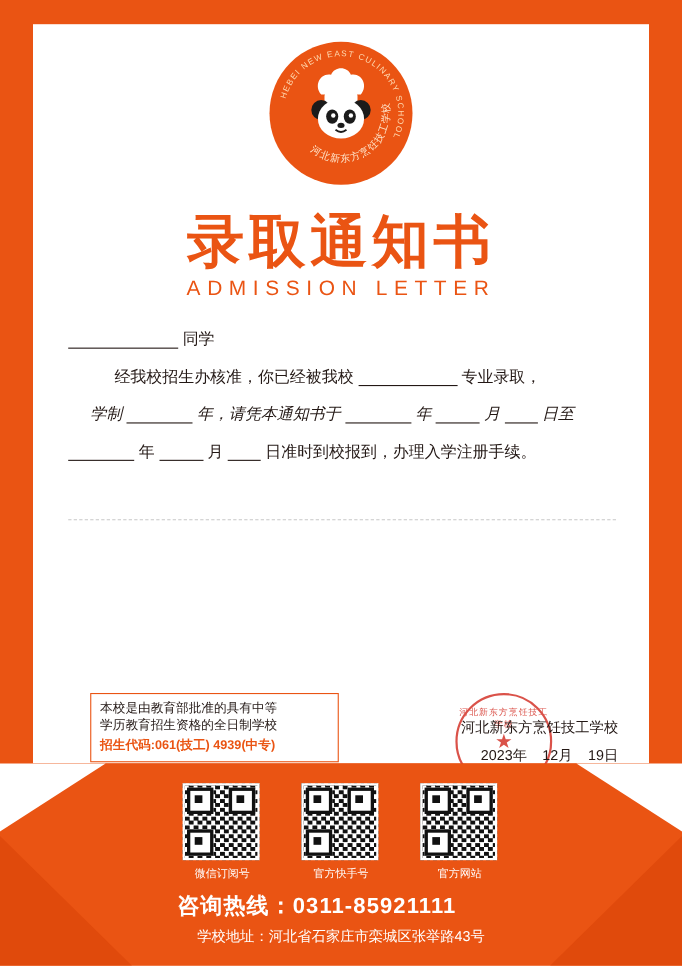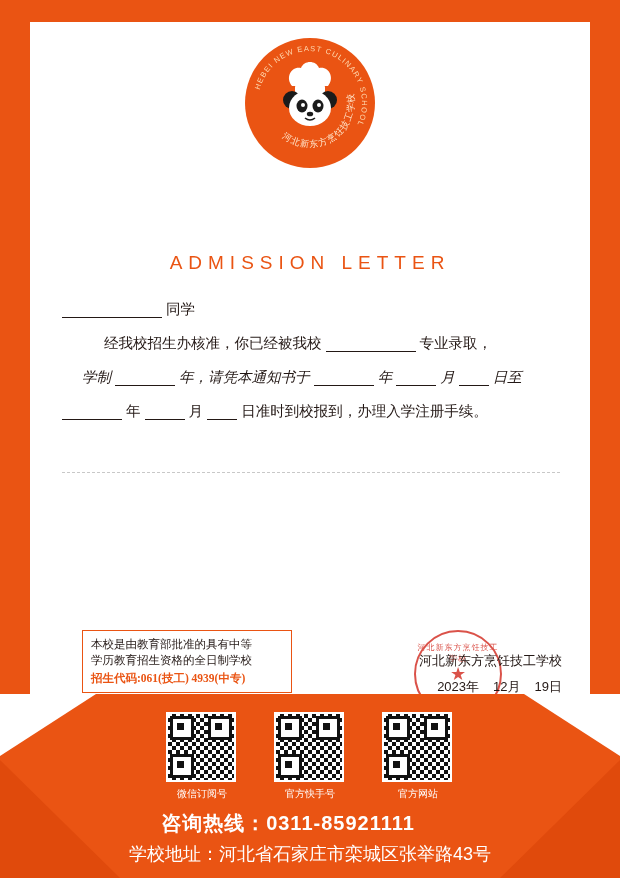--- a/index.html
+++ b/index.html
@@ -162,25 +162,24 @@
   }
   .notice .strong { font-weight: bold; }
 
   
   .badge-box {
     position: absolute;
     left: 82px;
     top: 630px;
     width: 200px;
     border: 1.5px solid #ea5413;
-    padding: 5px 0 6px 8px;
+    padding: 5px 16px 6px 8px;
     font-size: 11.5px;
     line-height: 16px;
     color: #231815;
-    font-family: Liberation Serif, serif;
   }
   .badge-code {
     color: #ea5413;
     font-weight: bold;
     margin-top: 2px;
   }
 
   
   .sign {
     position: absolute;
@@ -281,21 +280,21 @@
     font-weight: bold;
     letter-spacing: 1px;
   }
   .address {
     position: absolute;
     top: 842px;
     left: 0;
     width: 620px;
     text-align: center;
     color: #ffffff;
-    font-size: 18px;
+    font-size: 13px;
   }
 </style>
 </head>
 <body>
 
 <div id="poster">
 
   <div class="sheet"></div>
 
   <div class="logo-wrap">
@@ -320,20 +319,21 @@
       <ellipse cx="65" cy="70" rx="21" ry="18" fill="#ffffff"></ellipse>
       <ellipse cx="57" cy="68" rx="5.5" ry="6.5" fill="#1b1b1b"></ellipse>
       <ellipse cx="73" cy="68" rx="5.5" ry="6.5" fill="#1b1b1b"></ellipse>
       <circle cx="58" cy="67" r="2" fill="#ffffff"></circle>
       <circle cx="74" cy="67" r="2" fill="#ffffff"></circle>
       <ellipse cx="65" cy="76" rx="3.2" ry="2.3" fill="#1b1b1b"></ellipse>
       <path d="M60,80 Q65,84 70,80" stroke="#1b1b1b" stroke-width="1.6" fill="none"></path>
     </svg>
   </div>
 
+  <div class="title-cn">录取通知书</div>
   <div class="title-en">ADMISSION LETTER</div>
 
   <div class="body-block">
     <div class="line l1">
       <span class="blank b-100"></span>
       <span>同学</span>
     </div>
     <div class="line l2">
       <span>经我校招生办核准，你已经被我校</span>
       <span class="blank b-90"></span>

